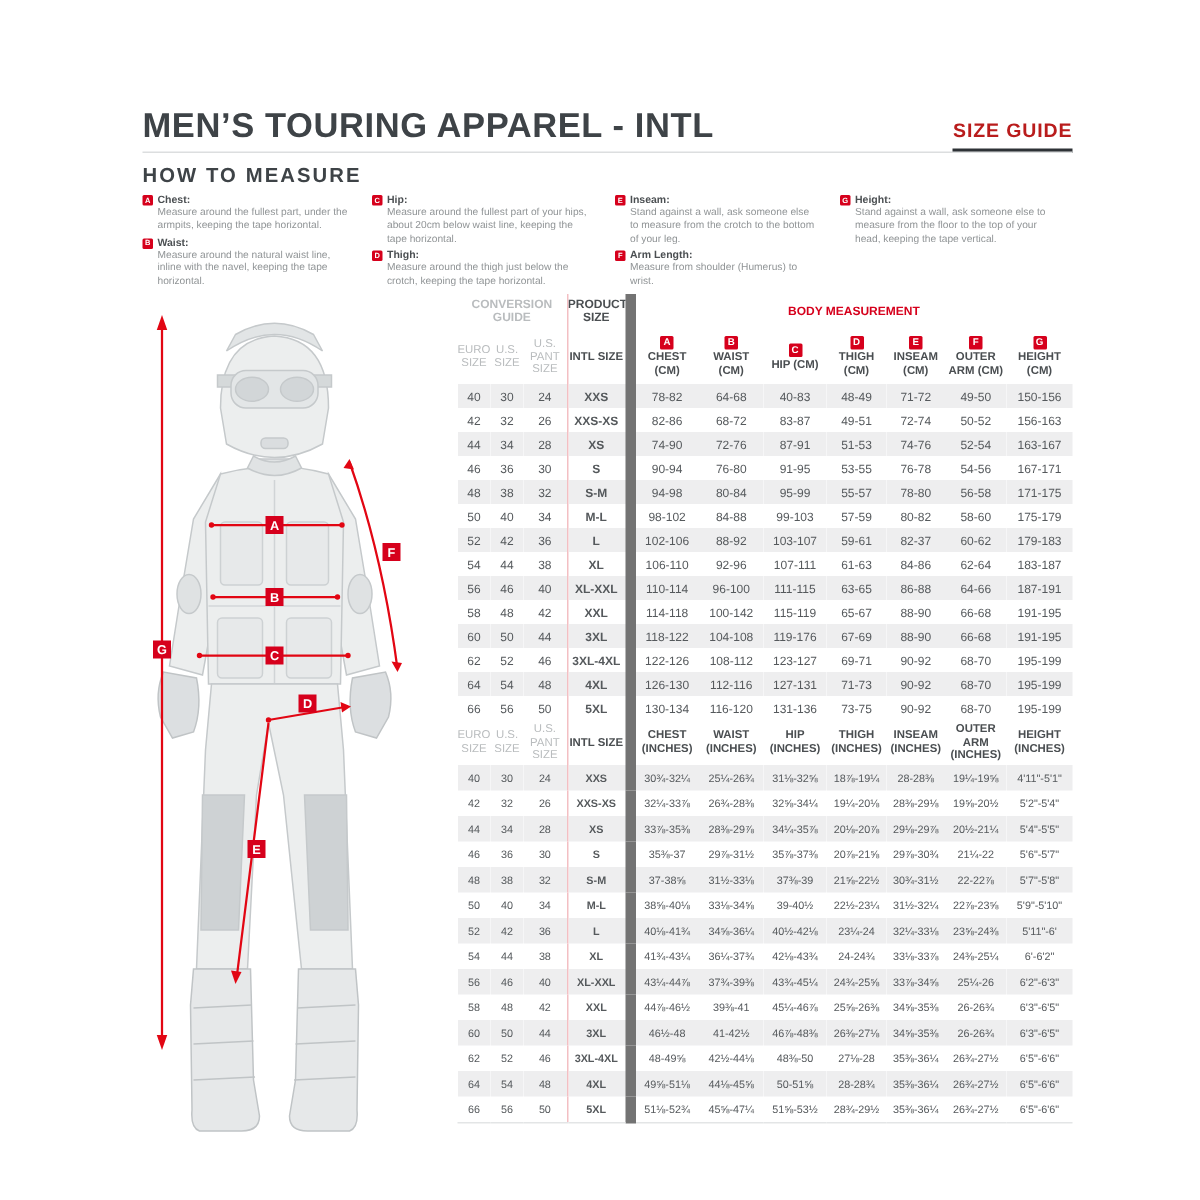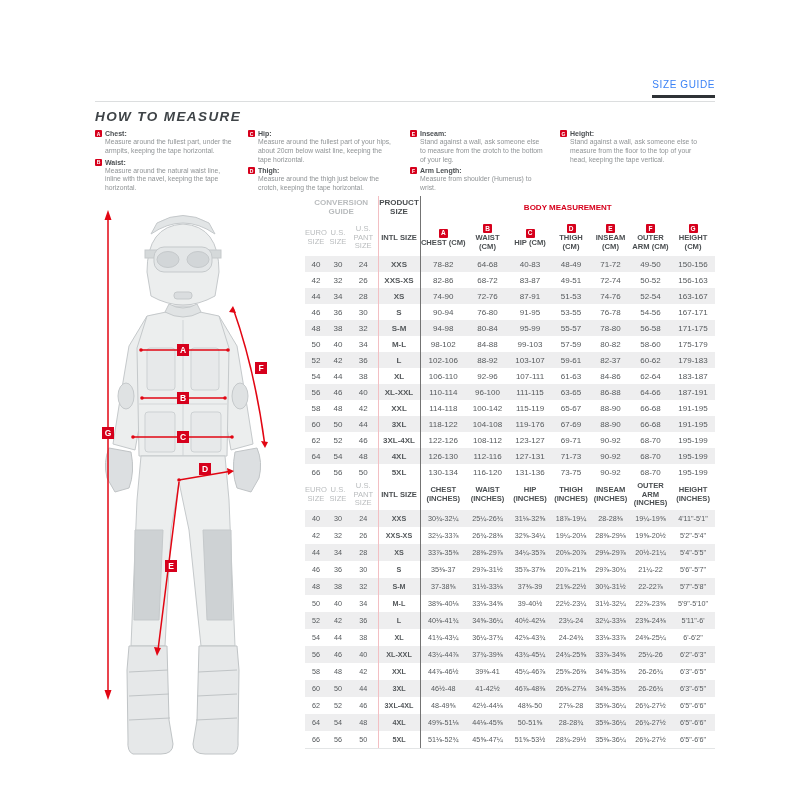--- a/index.html
+++ b/index.html
@@ -2,26 +2,26 @@
 <html><head>
 <meta charset="utf-8">
 <style>
   html,body{margin:0;padding:0;background:#fff;}
   .page{position:relative;width:800px;height:800px;background:#fff;overflow:hidden;
         font-family:"Liberation Sans",sans-serif;color:#3e4347;}
   
   .title{position:absolute;left:95px;top:70px;font-size:23px;font-weight:bold;
          letter-spacing:.4px;color:#3e4347;}
   .size-guide{position:absolute;right:85px;top:79px;text-align:right;}
-  .size-guide-label{font-size:10px;font-weight:normal;letter-spacing:.6px;color:#3b82f6;}
+  .size-guide-label{font-size:13px;font-weight:bold;letter-spacing:.6px;color:#b91c1c;}
   .size-guide-bar{height:3px;background:#2e3236;margin-top:5px;}
   .header-rule{position:absolute;left:95px;right:85px;top:101px;height:1px;background:#dcdedf;}
   
   .htm-heading{position:absolute;left:95px;top:109px;font-size:13.5px;font-weight:bold;
-               letter-spacing:1.4px;color:#3e4347;font-style:italic;}
+               letter-spacing:1.4px;color:#3e4347;}
   .htm-grid{position:absolute;left:95px;top:130px;width:625px;display:grid;
             grid-template-columns:153px 162px 150px 160px;}
   .htm-item{margin-bottom:3px;padding-right:16px;}
   .htm-head{display:flex;align-items:center;gap:3px;}
   .badge-sm{width:7px;height:7px;min-width:7px;background:#d6001c;color:#fff;font-size:5px;
             font-weight:bold;display:inline-flex;align-items:center;justify-content:center;
             border-radius:1px;}
   .htm-name{font-size:7px;font-weight:bold;color:#4b4f52;}
   .htm-text{font-size:6.8px;color:#909496;line-height:1.3;margin:1px 0 2px 10px;}
   
@@ -37,29 +37,30 @@
   .cm-header th{height:36px;}
   .inch-header th{height:30px;}
   .col-header-row th.gray-col{color:#b9bcbe;font-weight:normal;}
   .badge{display:inline-flex;width:9px;height:9px;background:#d6001c;color:#fff;font-size:6.5px;
          font-weight:bold;align-items:center;justify-content:center;border-radius:1px;
          margin-bottom:1px;}
   .size-table tbody td{font-size:8px;color:#55595c;height:16px;}
   .size-table tr.inch-row td{font-size:7.2px;height:17px;}
   .gray-col{color:#bcbfc1;}
   td.intl-col,th.intl-col{font-weight:bold;color:#4a4e51;}
-  .intl-col{border-left:1px solid #f3bfc3;border-right:1px solid #737373;}
+  .intl-col{border-left:1px solid #f3bfc3;border-right:7px solid #737373;}
   .size-table tr.alt td{background:#eeeeef;}
   .size-table tbody:last-child tr:last-child td{border-bottom:1px solid #e3e5e6;}
 </style>
 </head>
 <body>
 
 <div class="page">
 
+  <div class="title">MEN’S TOURING APPAREL - INTL</div>
 
   <div class="size-guide">
     <div class="size-guide-label">SIZE GUIDE</div>
     <div class="size-guide-bar"></div>
   </div>
 
   <div class="header-rule"></div>
 
   <div class="htm-heading">HOW TO MEASURE</div>
 

